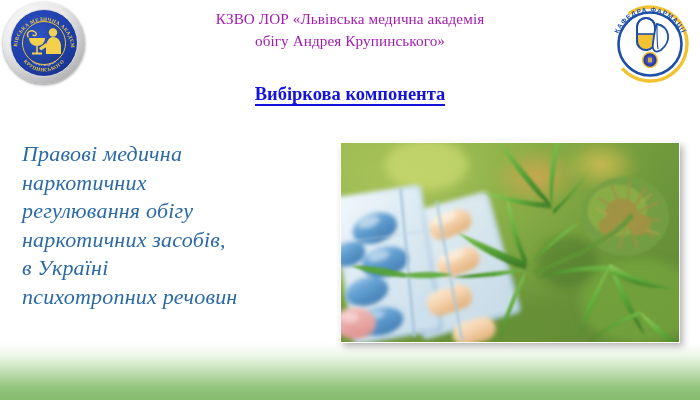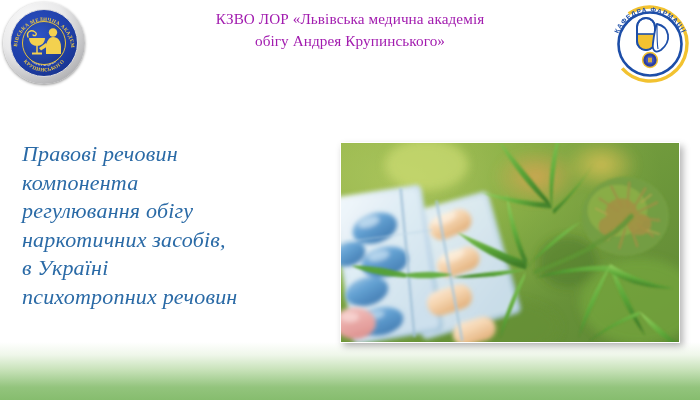--- a/index.html
+++ b/index.html
@@ -193,20 +193,23 @@
         </g>
       </svg>
     </div>
   </div>
 
   <div class="header-title">
     <span class="ln">КЗВО ЛОР «Львівська медична академія</span>
     <span class="ln">обігу Андрея Крупинського»</span>
   </div>
 
+  <div class="subtitle-wrap">
+    <span class="subtitle">Вибіркова компонента</span>
+  </div>
 
   <div class="logo-right">
     <svg viewBox="0 0 84 86" xmlns="http://www.w3.org/2000/svg">
       <defs>
         <path id="arcTopR" d="M 8,46 A 34,34 0 0 1 76,46" fill="none"></path>
         <clipPath id="capClipR">
             <rect x="29" y="18" width="18" height="32" rx="9"></rect>
           </clipPath>
       </defs>
 
@@ -232,22 +235,22 @@
       <path d="M49,24 C62,27 64,41 53,50 C47,54 44,50 45,43 C46,35 47,28 49,24 Z" fill="#ffffff" stroke="#1d4ea8" stroke-width="1.8"></path>
       <path d="M49,26 C49,35 49,44 50,49" fill="none" stroke="#1d4ea8" stroke-width="1.1"></path>
 
       <circle cx="42" cy="60" r="7.4" fill="#2b3fa0" stroke="#f2c230" stroke-width="1.5"></circle>
       <circle cx="42" cy="60" r="4.4" fill="#3c52c4"></circle>
       <path d="M40,57.6 L44,57.6 L44,62.4 L40,62.4 Z" fill="#f2c230" opacity=".85"></path>
     </svg>
   </div>
 
   <div class="main-title">
-    <span class="ln">Правові речовин</span>
-    <span class="ln">компонента</span>
+    <span class="ln">Правові медична</span>
+    <span class="ln">наркотичних</span>
     <span class="ln">регулювання обігу</span>
     <span class="ln">наркотичних засобів,</span>
     <span class="ln">в Україні</span>
     <span class="ln">психотропних речовин</span>
   </div>
 
   <div class="photo">
     <svg viewBox="0 0 340 201" xmlns="http://www.w3.org/2000/svg" preserveAspectRatio="none">
       <defs>
         <radialGradient id="bgA" cx="20%" cy="20%" r="75%">

